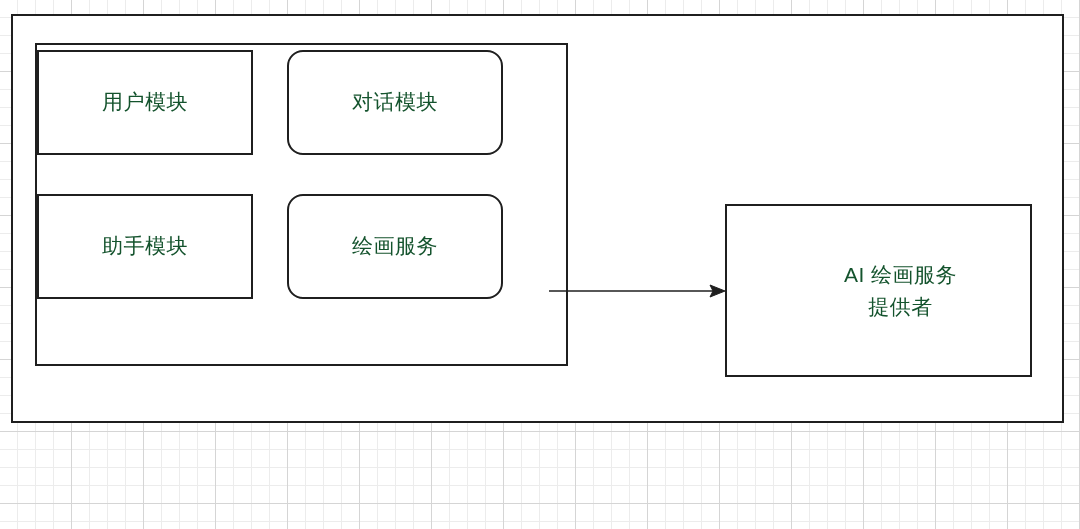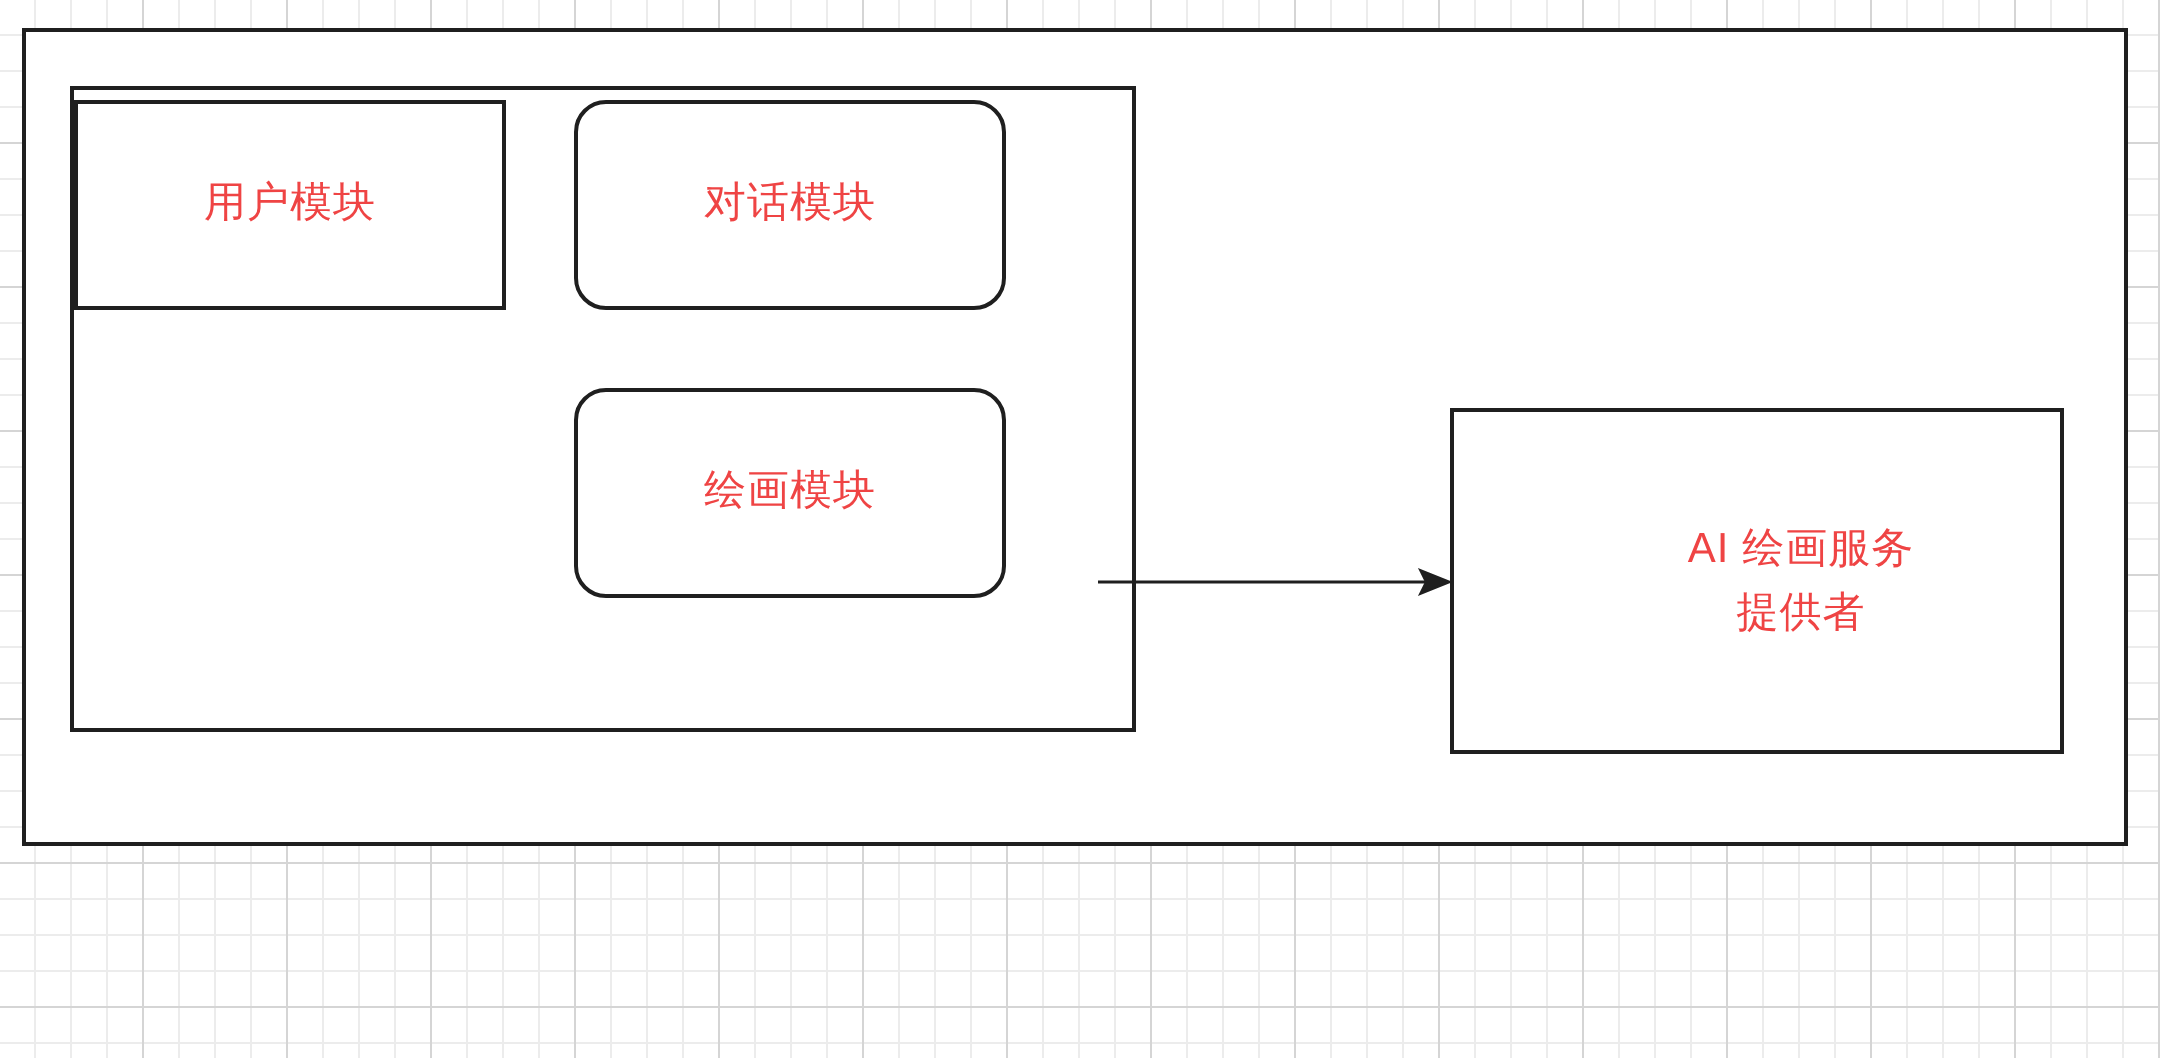--- a/index.html
+++ b/index.html
@@ -34,21 +34,21 @@
 
   .box {
     position: absolute;
     box-sizing: border-box;
     background: #ffffff;
     border: 2px solid #1f1f1f;
     display: flex;
     align-items: center;
     justify-content: center;
     text-align: right;
-    color: #ef4444;
+    color: #14532d;
   }
 
   .box-outer {
     left: 11px;
     top: 14px;
     width: 1053px;
     height: 409px;
     border-width: 2px;
   }
 
@@ -116,22 +116,23 @@
 <div id="canvas">
 
   <div class="box box-outer"></div>
 
   <div class="box box-group"></div>
 
   <div class="box module module-r1 module-c1">用户模块</div>
 
   <div class="box module module-r1 module-c2">对话模块</div>
 
+  <div class="box module module-r2 module-c1">助手模块</div>
 
-  <div class="box module module-r2 module-c2">绘画模块</div>
+  <div class="box module module-r2 module-c2">绘画服务</div>
 
   <div class="box box-service">
     <span class="service-line">AI 绘画服务</span>
     <span class="service-line">提供者</span>
   </div>
 
   <svg class="connector" viewBox="0 0 180 46" width="180" height="46">
     <line x1="0" y1="23" x2="168" y2="23" stroke="#1f1f1f" stroke-width="1.6"></line>
     <polygon points="176,23 161,17 164,23 161,29" fill="#1f1f1f" stroke="#1f1f1f" stroke-width="1"></polygon>
   </svg>

